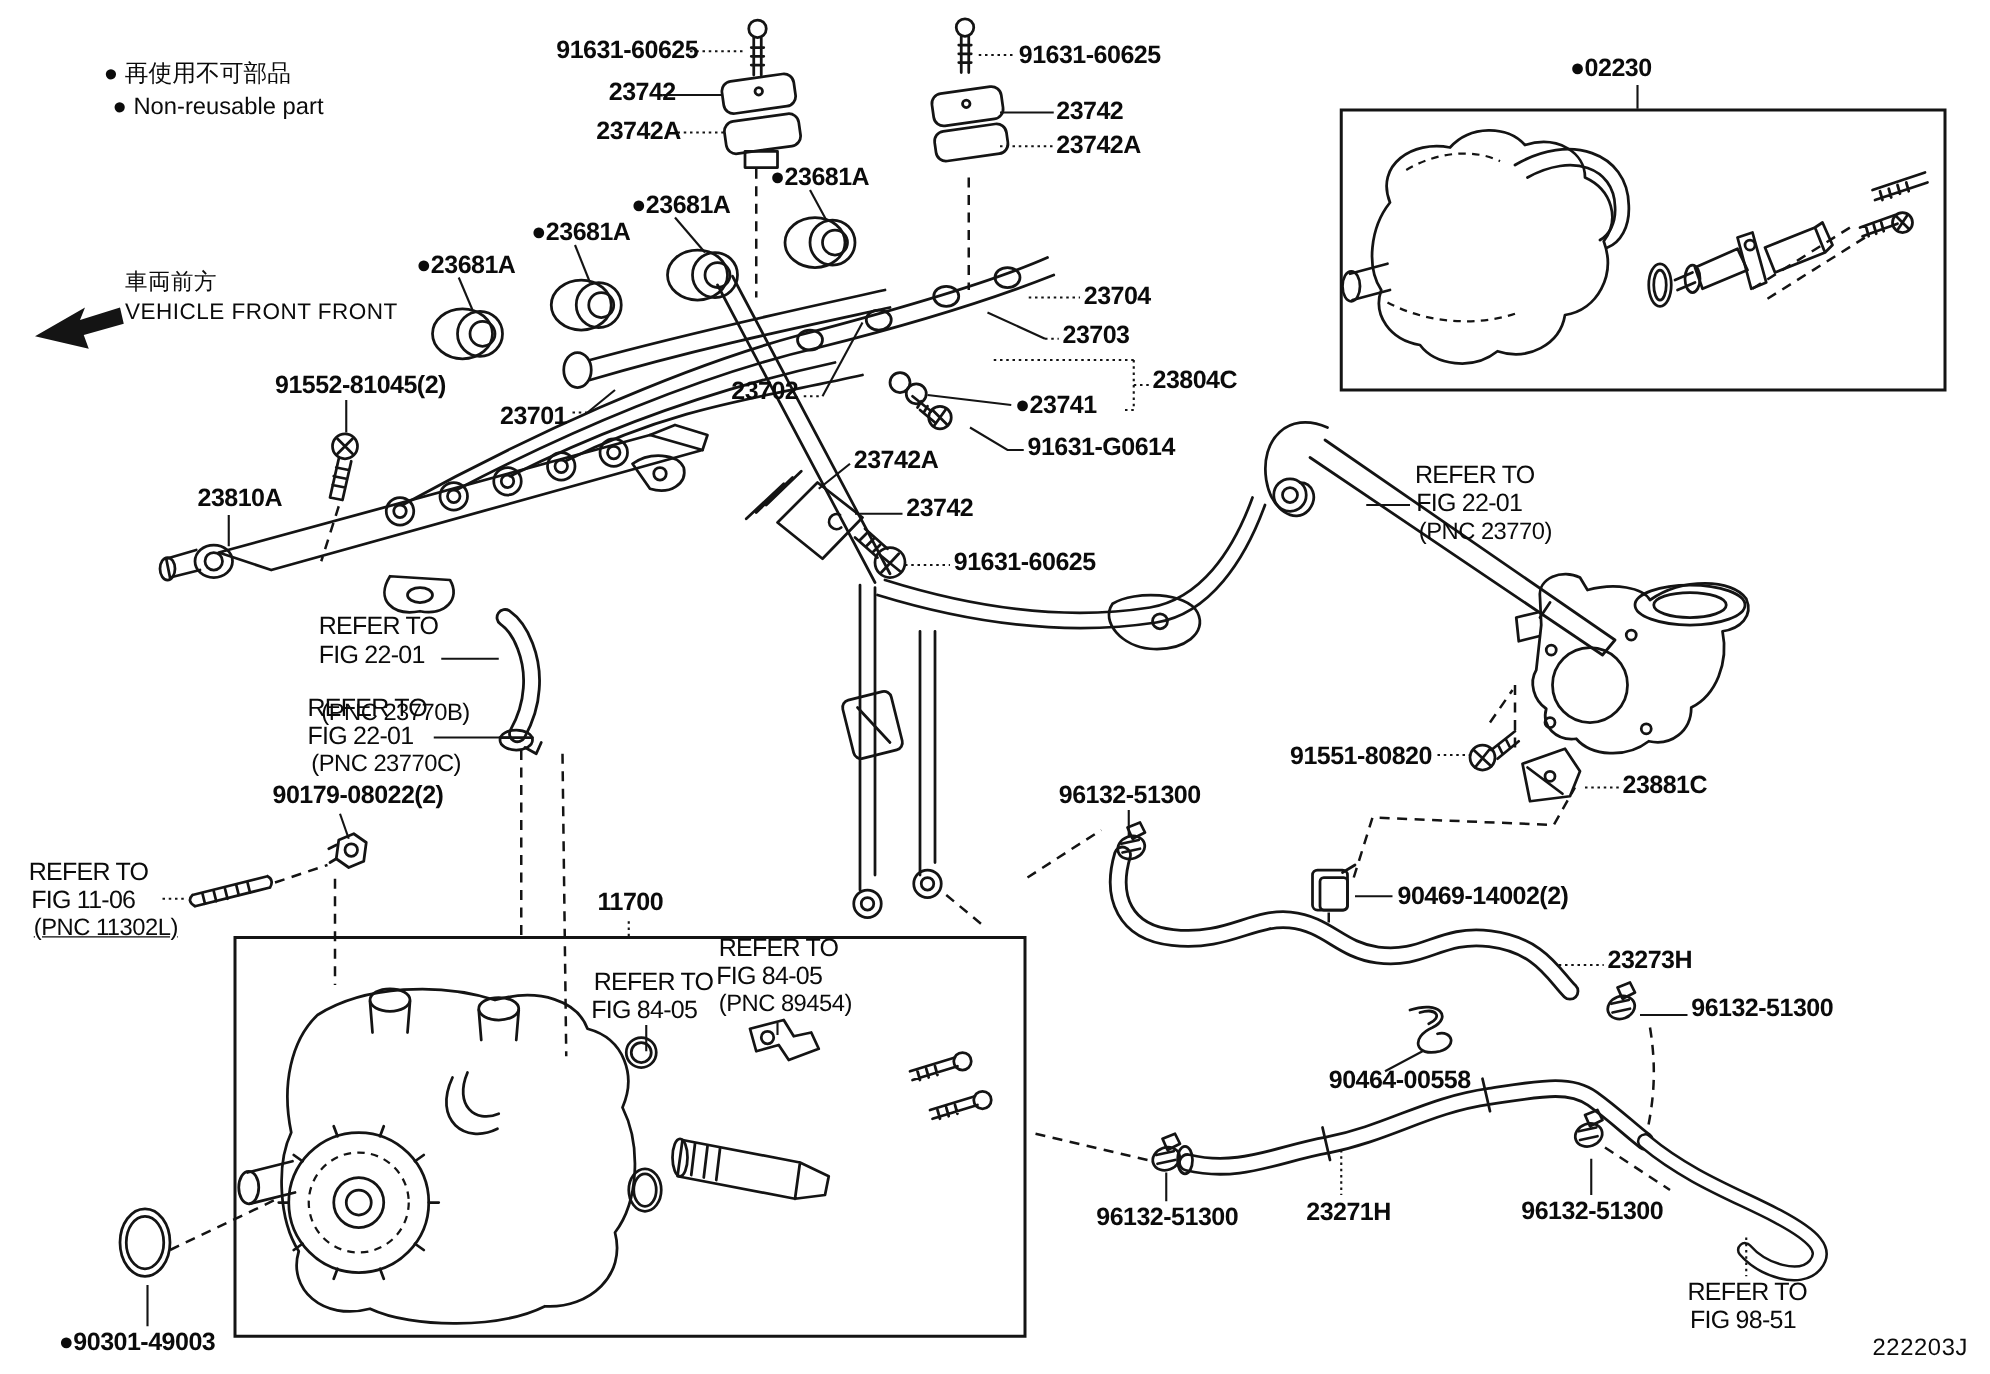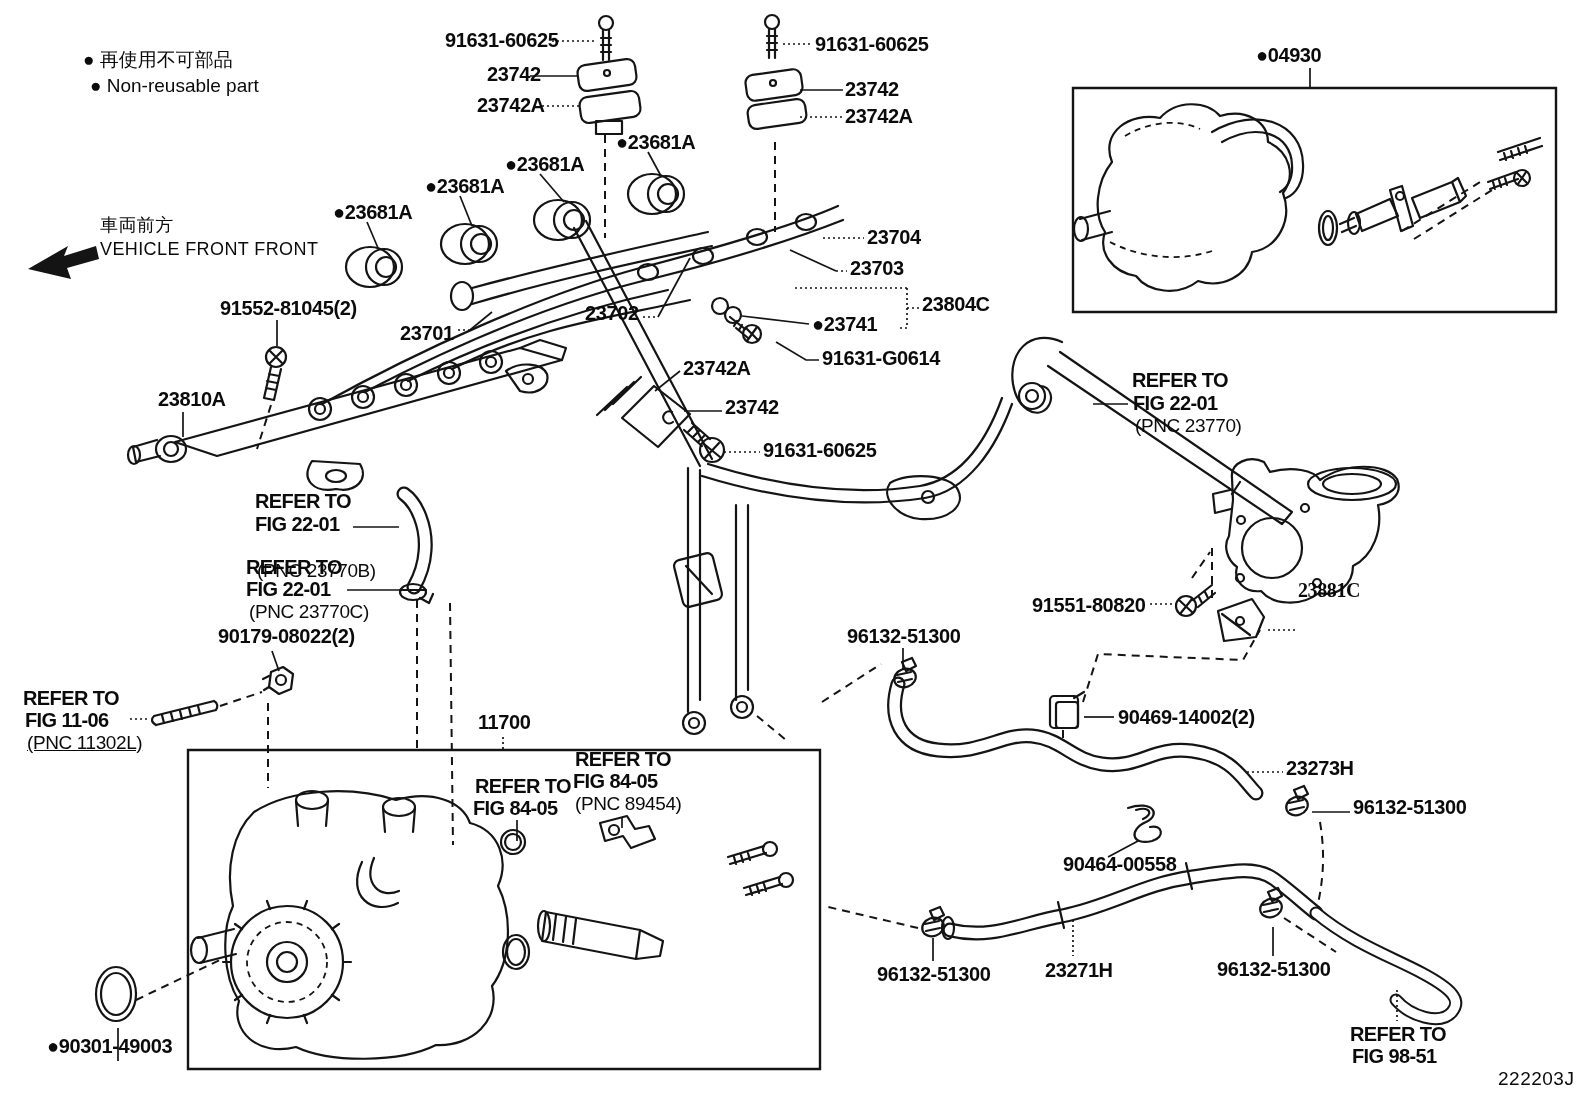--- a/index.html
+++ b/index.html
@@ -2,21 +2,21 @@
 <html><head>
 <meta charset="utf-8">
 <style>
   html,body{margin:0;padding:0;background:#fff;}
   #stage{position:relative;width:1592px;height:1099px;background:#ffffff;overflow:hidden;
          font-family:"Liberation Sans","DejaVu Sans",sans-serif;color:#0b0b0b;}
   #art{position:absolute;left:0;top:0;}
   #labels{position:absolute;left:0;top:0;width:100%;height:100%;}
   .lbl{position:absolute;white-space:nowrap;color:#0b0b0b;line-height:1.05;}
   .part{font-weight:700;font-size:20px;letter-spacing:-0.4px;}
-  .note{font-weight:700;font-size:20px;letter-spacing:-0.6px;}
+  .note{font-weight:400;font-size:20px;letter-spacing:-0.6px;}
   .pnc{font-weight:400;font-size:19px;letter-spacing:-0.4px;}
   .legend{font-weight:400;font-size:19px;}
   .direction{font-weight:400;font-size:18px;letter-spacing:0.4px;}
   .code{font-weight:400;font-size:19px;letter-spacing:0.5px;}
   svg *{vector-effect:non-scaling-stroke;}
   .ln{stroke:#141414;stroke-width:2.2;fill:none;stroke-linecap:round;stroke-linejoin:round;}
   .thin{stroke:#141414;stroke-width:1.7;fill:none;}
   .dot{stroke:#141414;stroke-width:1.7;fill:none;stroke-dasharray:2 3;}
   .dash{stroke:#141414;stroke-width:2;fill:none;stroke-dasharray:8 6;}
   .dash2{stroke:#141414;stroke-width:1.8;fill:none;stroke-dasharray:6 5;}
@@ -357,21 +357,21 @@
       <div class="lbl part" style="left: 445px; top: 30px;">91631-60625</div>
       <div class="lbl part" style="left: 487px; top: 64px;">23742</div>
       <div class="lbl part" style="left: 477px; top: 95px;">23742A</div>
       <div class="lbl part" style="left: 815px; top: 34px;">91631-60625</div>
       <div class="lbl part" style="left: 845px; top: 79px;">23742</div>
       <div class="lbl part" style="left: 845px; top: 106px;">23742A</div>
       <div class="lbl part" style="left: 616px; top: 132px;">●23681A</div>
       <div class="lbl part" style="left: 505px; top: 154px;">●23681A</div>
       <div class="lbl part" style="left: 425px; top: 176px;">●23681A</div>
       <div class="lbl part" style="left: 333px; top: 202px;">●23681A</div>
-      <div class="lbl part" style="left: 1256px; top: 45px;">●04930</div>
+      <div class="lbl part" style="left: 1256px; top: 45px;">●02230</div>
       <div class="lbl part" style="left: 220px; top: 298px;">91552-81045(2)</div>
       <div class="lbl part" style="left: 867px; top: 227px;">23704</div>
       <div class="lbl part" style="left: 850px; top: 258px;">23703</div>
       <div class="lbl part" style="left: 922px; top: 294px;">23804C</div>
       <div class="lbl part" style="left: 812px; top: 314px;">●23741</div>
       <div class="lbl part" style="left: 822px; top: 348px;">91631-G0614</div>
       <div class="lbl part" style="left: 585px; top: 303px;">23702</div>
       <div class="lbl part" style="left: 400px; top: 323px;">23701</div>
       <div class="lbl part" style="left: 158px; top: 389px;">23810A</div>
       <div class="lbl part" style="left: 683px; top: 358px;">23742A</div>
@@ -391,26 +391,26 @@
       <div class="lbl note" style="left: 1133px; top: 393px;">FIG 22-01</div>
       <div class="lbl pnc" style="left: 1135px; top: 416px;">(PNC 23770)</div>
       <div class="lbl part" style="left: 478px; top: 712px;">11700</div>
       <div class="lbl note" style="left: 575px; top: 749px;">REFER TO</div>
       <div class="lbl note" style="left: 573px; top: 771px;">FIG 84-05</div>
       <div class="lbl pnc" style="left: 575px; top: 794px;">(PNC 89454)</div>
       <div class="lbl note" style="left: 475px; top: 776px;">REFER TO</div>
       <div class="lbl note" style="left: 473px; top: 798px;">FIG 84-05</div>
       <div class="lbl part" style="left: 847px; top: 626px;">96132-51300</div>
       <div class="lbl part" style="left: 1032px; top: 595px;">91551-80820</div>
-      <div class="lbl part" style="left: 1298px; top: 580px; font-family: Liberation Serif, serif;">23881C</div>
+      <div class="lbl part" style="left: 1298px; top: 618px;">23881C</div>
       <div class="lbl part" style="left: 1118px; top: 707px;">90469-14002(2)</div>
       <div class="lbl part" style="left: 1286px; top: 758px;">23273H</div>
       <div class="lbl part" style="left: 1353px; top: 797px;">96132-51300</div>
       <div class="lbl part" style="left: 1063px; top: 854px;">90464-00558</div>
       <div class="lbl part" style="left: 877px; top: 964px;">96132-51300</div>
       <div class="lbl part" style="left: 1045px; top: 960px;">23271H</div>
       <div class="lbl part" style="left: 1217px; top: 959px;">96132-51300</div>
-      <div class="lbl part" style="left: 47px; top: 1036px;">●90301-49003</div>
+      <div class="lbl part" style="left: 47px; top: 1064px;">●90301-49003</div>
       <div class="lbl note" style="left: 1350px; top: 1024px;">REFER TO</div>
       <div class="lbl note" style="left: 1352px; top: 1046px;">FIG 98-51</div>
       <div class="lbl code" style="left: 1498px; top: 1069px;">222203J</div>
     </div>
 </div>
 
 </body></html>

